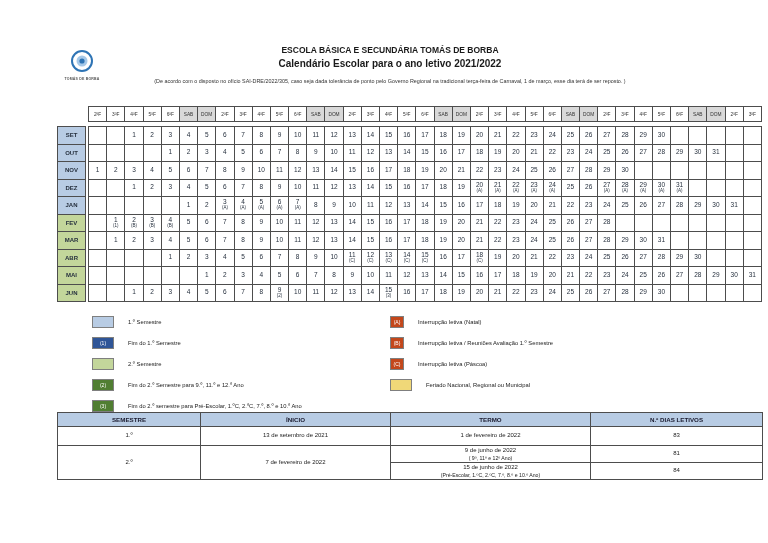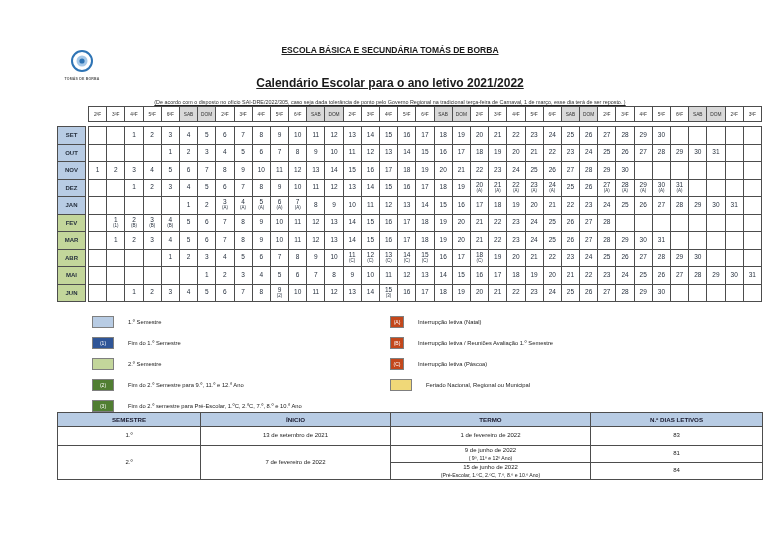--- a/index.html
+++ b/index.html
@@ -1,23 +1,23 @@
 <!DOCTYPE html>
 <html><head>
 <meta charset="utf-8">
 <style>
   html,body{margin:0;padding:0;background:#fff;}
   #page{position:relative;width:768px;height:543px;background:#fff;overflow:hidden;
         font-family:"Liberation Sans",sans-serif;color:#222;}
   
   #logo{position:absolute;left:62px;top:50px;width:40px;text-align:center;}
   #logo .logo-text{font-size:3.5px;font-weight:bold;color:#555;letter-spacing:.2px;margin-top:1px;}
-  #title-block{position:absolute;left:60px;top:45px;width:660px;text-align:center;text-decoration:underline;}
+  #title-block{position:absolute;left:60px;top:45px;width:660px;text-align:center;}
   .school-name{font-size:8.5px;font-weight:bold;color:#1a1a1a;}
-  .school-sub{font-size:12px;font-weight:bold;color:#1a1a1a;margin-top:21px;}
+  .school-sub{font-size:10px;font-weight:bold;color:#1a1a1a;margin-top:3px;}
   .school-note{font-size:5.4px;color:#333;margin-top:9px;}
   
   #cal-header{position:absolute;left:88px;top:106px;display:grid;
       grid-template-columns:repeat(37,18.2px);grid-auto-rows:15px;
       border-top:1px solid #4d4d4d;border-left:1px solid #4d4d4d;}
   #cal-header .hcell{border-right:1px solid #4d4d4d;border-bottom:1px solid #4d4d4d;
       display:flex;align-items:center;justify-content:center;font-size:4.8px;color:#333;background:#fff;box-sizing:border-box;}
   #cal-header .hcell.wk{background:#d9d9d9;}
   #month-col{position:absolute;left:57px;top:126px;display:grid;grid-auto-rows:17.5px;width:28px;
       border-top:1px solid #4d4d4d;border-left:1px solid #4d4d4d;}

